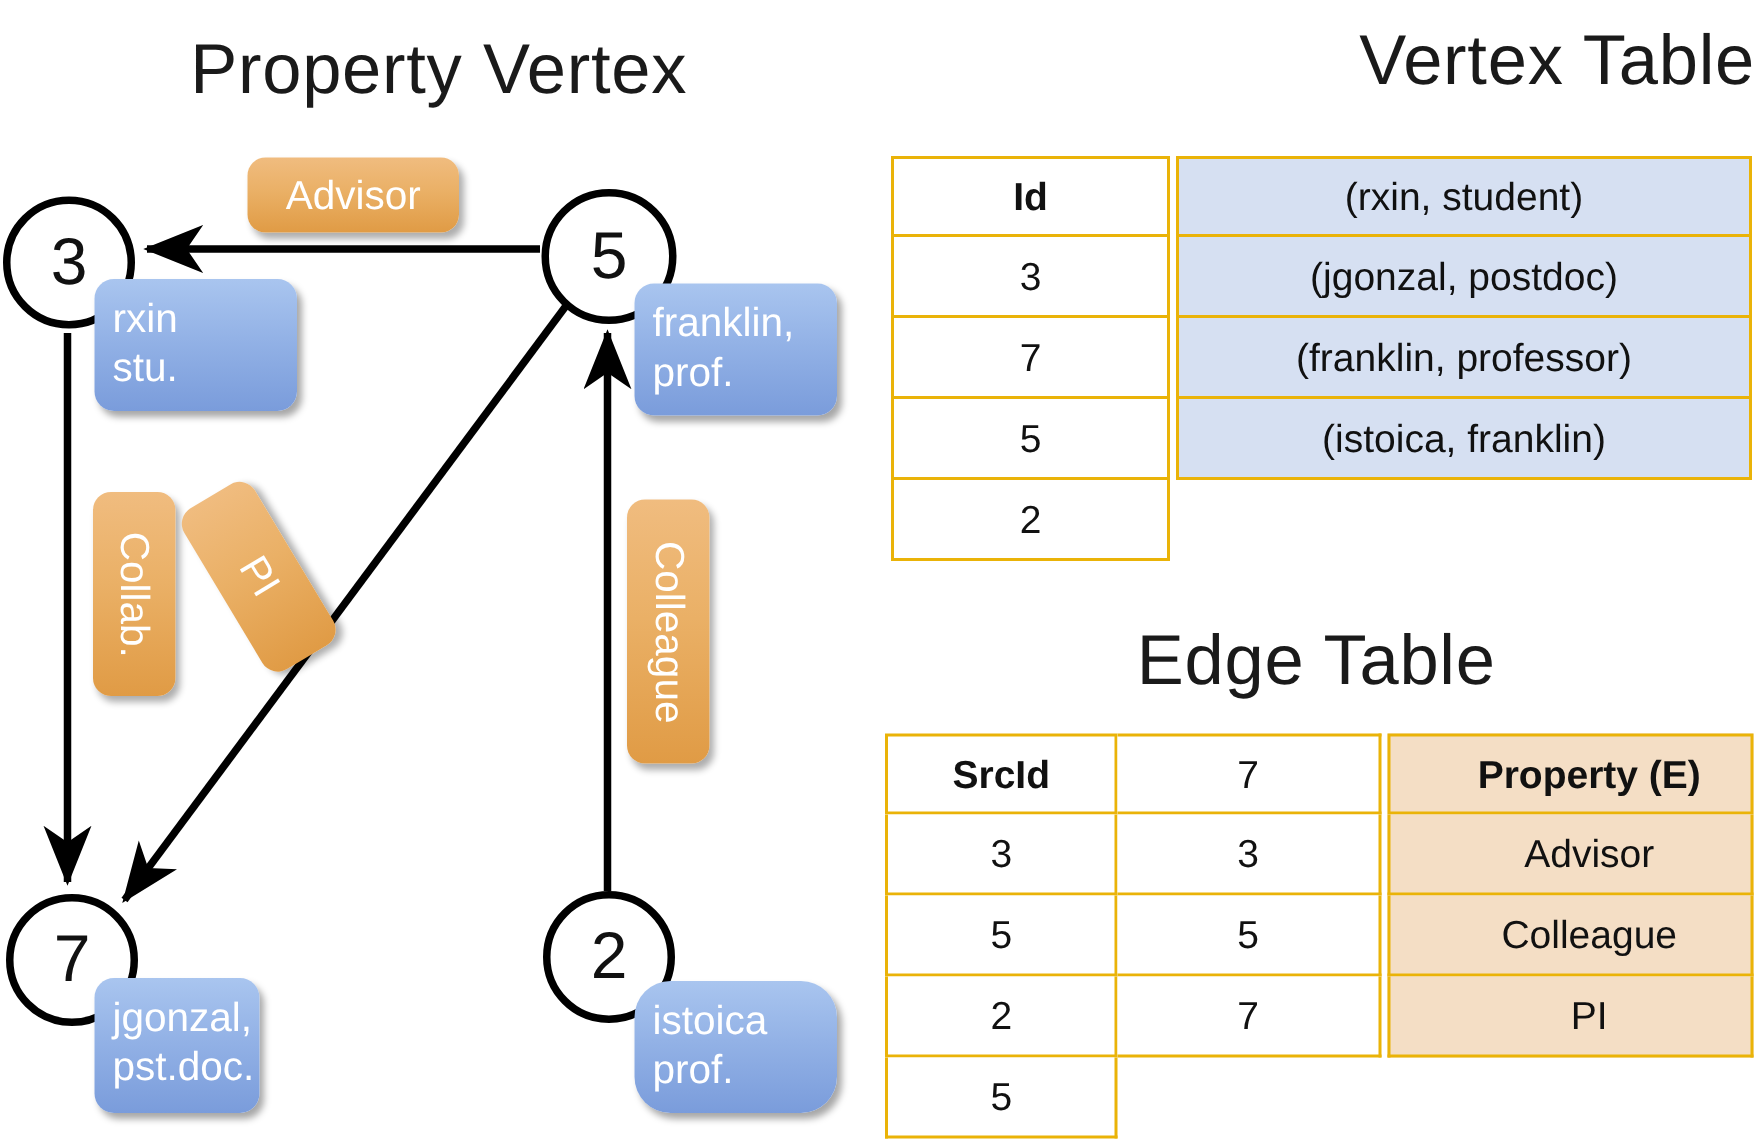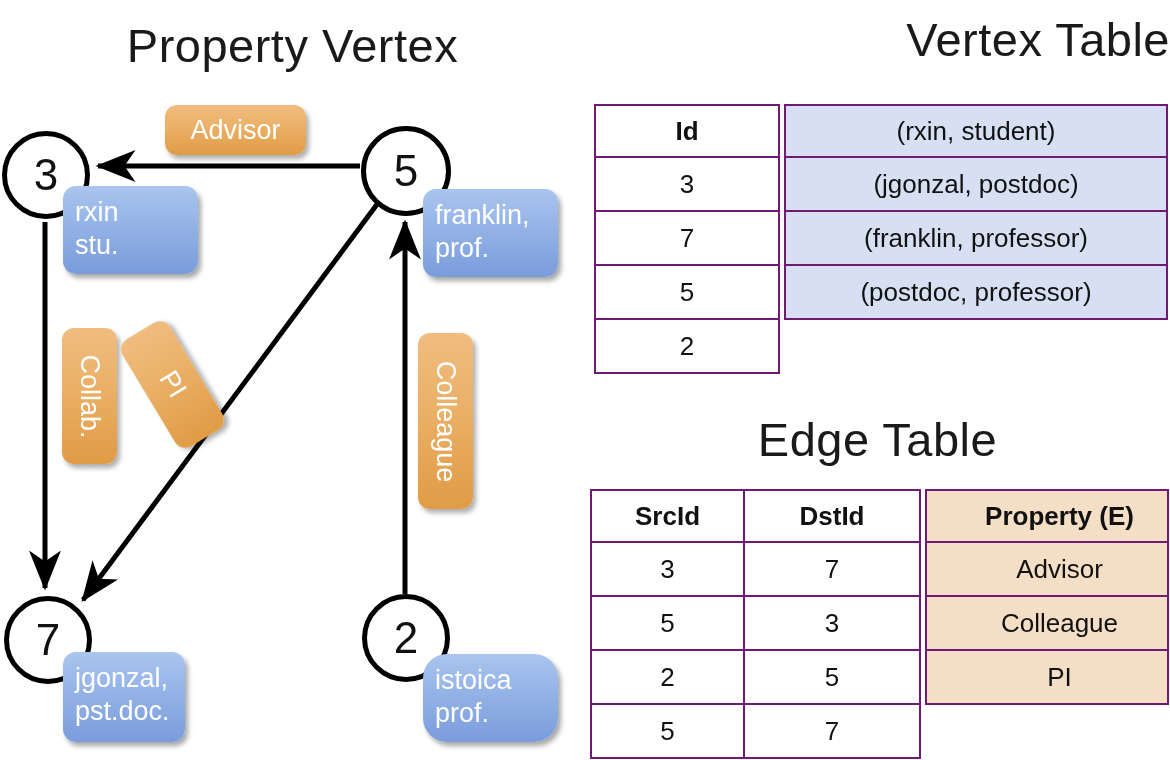--- a/index.html
+++ b/index.html
@@ -70,21 +70,21 @@
     z-index:5;
     white-space:nowrap;
   }
   .obox.vert > span{transform:rotate(90deg);display:block;}
   .obox.rot > span{display:block;}
 
   
   .tbl{position:absolute;display:flex;align-items:stretch;}
   .col{display:flex;flex-direction:column;}
   .cell{
-    border:2px solid #701a75;
+    border:2px solid #eab308;
     display:flex;align-items:center;justify-content:center;
     box-sizing:border-box;
     font-size:26px;
     font-weight:300;
     color:#111;
     background:#ffffff;
   }
   .cell + .cell{border-top:none;}
   .col + .col{margin-left:4px;}
   .cell.hdr{font-weight:bold;}
@@ -139,21 +139,21 @@
   <div class="pbox" style="left:63px;top:186px;width:135px;height:88px;">
     <div>rxin</div>
     <div>stu.</div>
   </div>
 
   <div class="pbox" style="left:423px;top:189px;width:135px;height:88px;">
     <div>franklin,</div>
     <div>prof.</div>
   </div>
 
-  <div class="pbox" style="left:63px;top:652px;width:122px;height:90px;">
+  <div class="pbox" style="left:63px;top:652px;width:110px;height:90px;">
     <div>jgonzal,</div>
     <div>pst.doc.</div>
   </div>
 
   <div class="pbox" style="left:423px;top:654px;width:135px;height:88px;border-radius:24px;">
     <div>istoica</div>
     <div>prof.</div>
   </div>
 
   <div class="obox" style="left:165px;top:105px;width:141px;height:50px;">
@@ -182,38 +182,37 @@
     <div class="cell hdr">Id</div>
     <div class="cell">3</div>
     <div class="cell">7</div>
     <div class="cell">5</div>
     <div class="cell">2</div>
   </div>
   <div class="col c-prop">
     <div class="cell blue">(rxin, student)</div>
     <div class="cell blue">(jgonzal, postdoc)</div>
     <div class="cell blue">(franklin, professor)</div>
-    <div class="cell blue">(postdoc, professor)</div>
+    <div class="cell blue">(istoica, franklin)</div>
   </div>
 </div>
 
 <div class="panel" style="left:585px;top:395px;width:585px;height:365px;">
   <div class="title" id="edge-title" style="left:0;top:17px;width:585px;">Edge Table</div>
 </div>
 
 <div class="tbl" id="edge-table">
   <div class="col c-src">
     <div class="cell hdr">SrcId</div>
     <div class="cell">3</div>
     <div class="cell">5</div>
     <div class="cell">2</div>
     <div class="cell">5</div>
   </div>
   <div class="col c-dst" style="margin-left:0;">
-    <div class="cell hdr" style="border-left:none;">DstId</div>
     <div class="cell" style="border-left:none;">7</div>
     <div class="cell" style="border-left:none;">3</div>
     <div class="cell" style="border-left:none;">5</div>
     <div class="cell" style="border-left:none;">7</div>
   </div>
   <div class="col c-prop">
     <div class="cell hdr orange">Property (E)</div>
     <div class="cell orange">Advisor</div>
     <div class="cell orange">Colleague</div>
     <div class="cell orange">PI</div>

